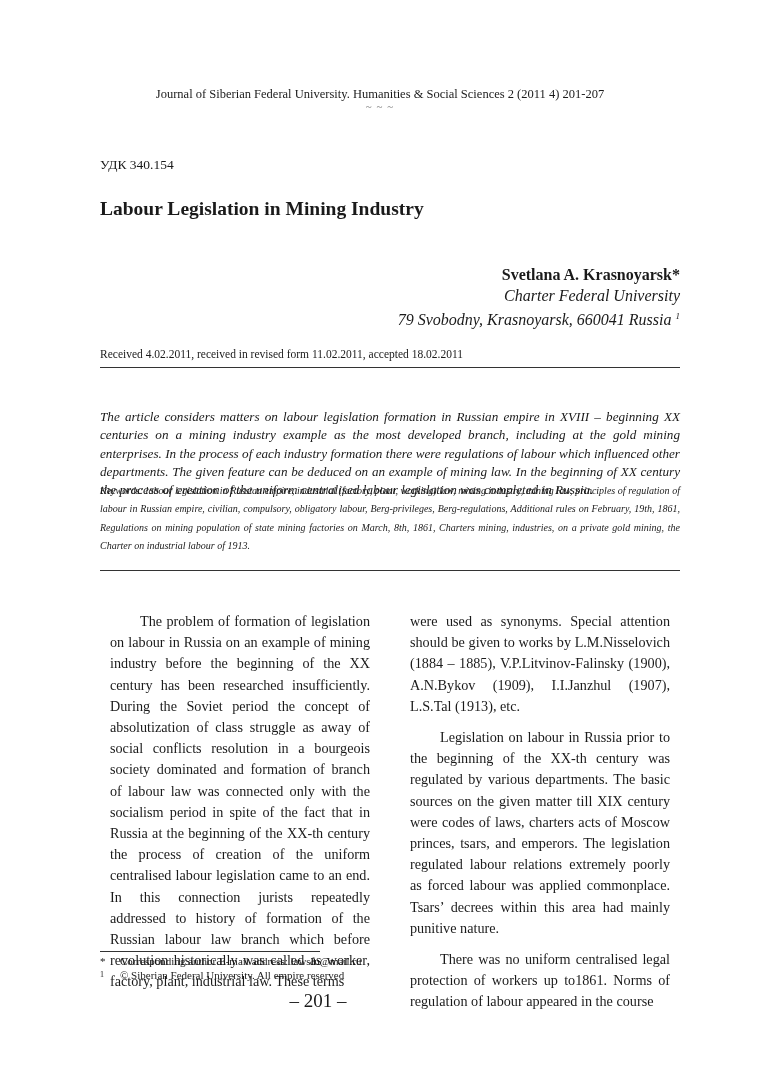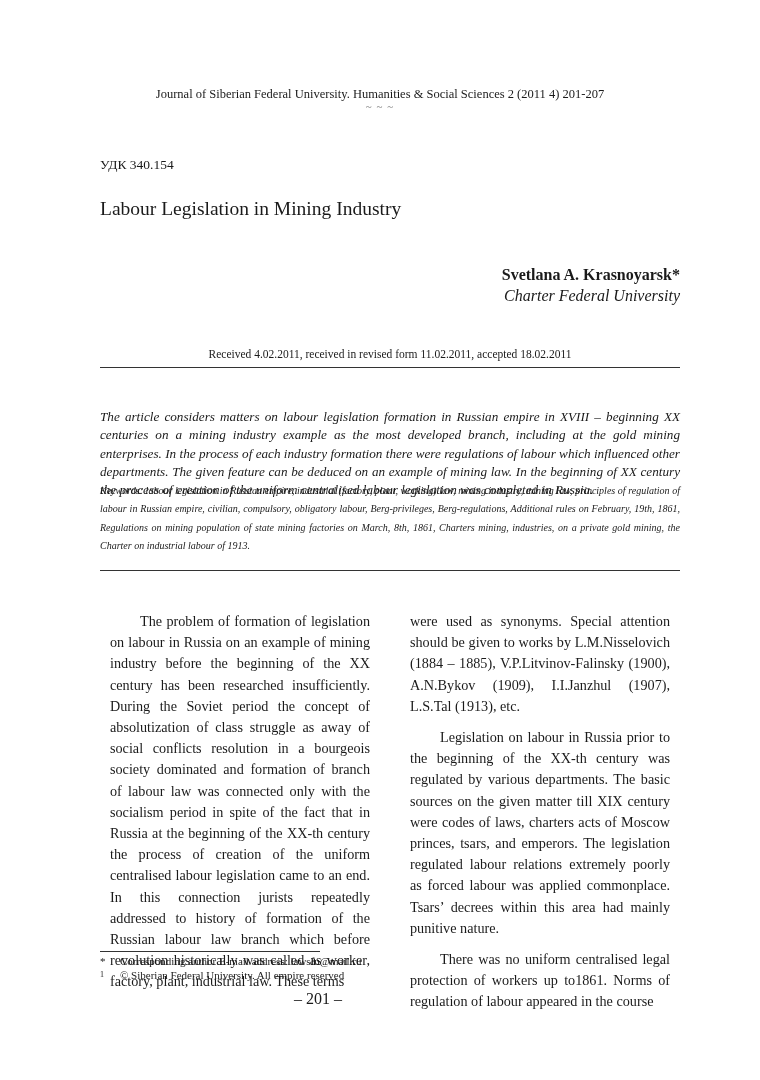--- a/index.html
+++ b/index.html
@@ -11,30 +11,30 @@
   .journal-header {
     left: 0; width: 760px; top: 86px; text-align: center;
     font-size: 12.5px; line-height: 16px;
   }
   .tilde {
     left: 0; width: 760px; top: 100px; text-align: center;
     font-size: 11px; color: #777; letter-spacing: 1px;
   }
   .udk { left: 100px; top: 157px; font-size: 13.5px; }
   .title {
-    left: 100px; top: 194px; font-size: 19.5px; font-weight: normal; line-height: 29px;
+    left: 100px; top: 194px; font-size: 19.5px; font-weight: bold; line-height: 29px;
   }
   .author-block {
     right: 80px; top: 264px; text-align: right; font-size: 16px; line-height: 21px;
   }
   .author-name { font-weight: bold; }
   .affil { font-style: italic; }
   .affil sup { font-size: 9px; }
   .received {
-    left: 100px; width: 580px; top: 348px; text-align: center; font-size: 11.5px;
+    left: 100px; width: 580px; top: 348px; text-align: left; font-size: 11.5px;
   }
   .rule { left: 100px; width: 580px; height: 0; border-top: 1.2px solid #333; }
   .abstract {
     left: 100px; width: 580px; top: 372px; font-style: italic;
     font-size: 13.2px; line-height: 18.3px; text-align: justify; margin-top: 36px;
   }
   .keywords {
     left: 100px; width: 580px; top: 482px; font-style: italic;
     font-size: 10px; line-height: 18.3px; text-align: justify;
   }
@@ -44,38 +44,39 @@
   }
   .col p { margin: 10px; text-indent: 30px; }
   .col p.noindent { text-indent: 0; }
   .col-left { left: 100px; }
   .col-right { left: 400px; }
   .fn-rule { left: 100px; width: 220px; top: 951px; border-top: 1px solid #333; height: 0; }
   .footnotes { left: 100px; top: 954px; font-size: 11px; line-height: 14px; }
   .footnotes .fn { display: flex; }
   .footnotes .mark { width: 20px; display: inline-block; }
   .page-num {
-    left: 0; width: 636px; top: 990px; text-align: center; font-size: 16px;
+    left: 0; width: 636px; top: 990px; text-align: center; font-size: 19px;
   }
 </style>
 </head>
 <body>
 
 <div class="abs journal-header">Journal of  Siberian Federal University.  Humanities &amp; Social Sciences 2 (2011 4) 201-207</div>
 <div class="abs tilde">~ ~ ~</div>
 
 <div class="abs udk">УДК 340.154</div>
 
 <div class="abs title">
   <div>Labour Legislation in Mining Industry</div>
 </div>
 
 <div class="abs author-block">
   <div class="author-name">Svetlana A. Krasnoyarsk*</div>
   <div class="affil">Charter Federal University</div>
+  <div class="affil"><span>79 Svobodny, Krasnoyarsk, 660041 Russia</span> <sup>1</sup></div>
 </div>
 
 <div class="abs received">Received 4.02.2011, received in revised form 11.02.2011, accepted 18.02.2011</div>
 <div class="abs rule" style="top:367px;"></div>
 
 <div class="abs abstract">The article considers matters on labour legislation formation in Russian empire in XVIII – beginning XX centuries on a mining industry example as the most developed branch, including at the gold mining enterprises. In the process of each industry formation there were regulations of labour which influenced other departments. The given feature can be deduced on an example of mining law. In the beginning of XX century the process of creation of the uniform centralised labour legislation was completed in Russia.</div>
 <div class="abs keywords">Keywords: labour legislation in Russian empire, industrial (factory, plant, working) law, mining industry, mining law, principles of regulation of labour in Russian empire, civilian, compulsory, obligatory labour, Berg-privileges, Berg-regulations, Additional rules on February, 19th, 1861, Regulations on mining population of state mining factories on March, 8th, 1861, Charters mining, industries, on a private gold mining, the Charter on industrial labour of 1913.</div>
 
 <div class="abs rule" style="top:570px;"></div>
 

